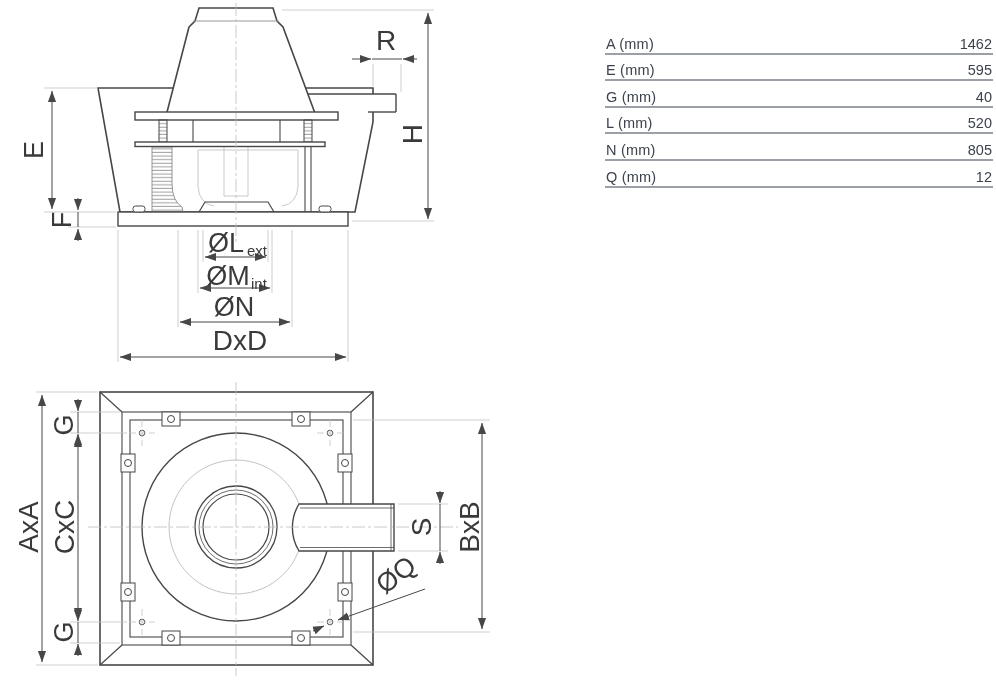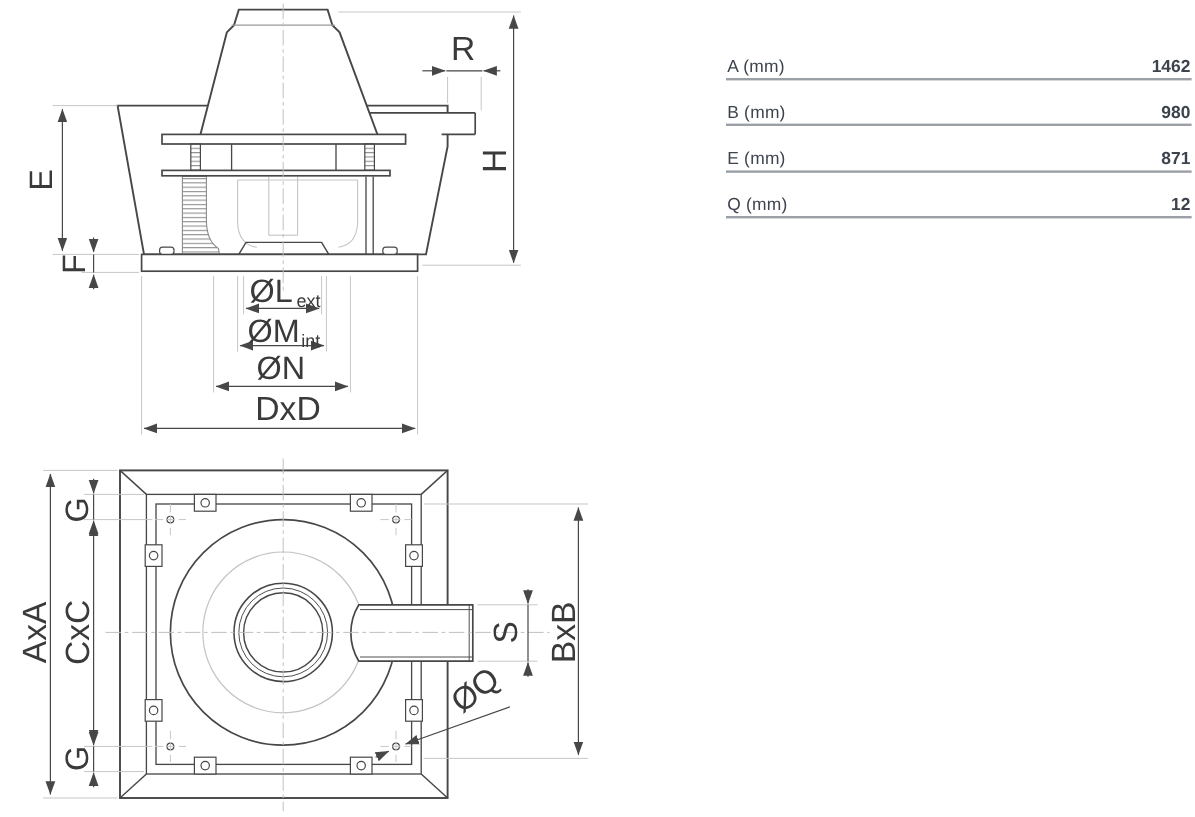--- a/index.html
+++ b/index.html
@@ -3,23 +3,23 @@
 <meta charset="utf-8">
 <style>
   html,body{margin:0;padding:0;background:#fff;}
   #stage{position:relative;width:996px;height:681px;background:#ffffff;overflow:hidden;
          font-family:"Liberation Sans",sans-serif;}
   #drawing{position:absolute;left:0;top:0;}
   
   #dim-table{position:absolute;left:605px;top:28px;width:388px;}
   .dim-row{display:flex;justify-content:space-between;align-items:flex-end;
            height:23.6px;border-bottom:2.6px solid #9aa0a6;
-           font-size:14.5px;color:#3d434d;padding:0 1px 1px 1px;margin-top:12px;}
+           font-size:14.5px;color:#3d434d;padding:0 1px 1px 1px;}
   .dim-row .lbl{letter-spacing:0.2px;}
-  .dim-row .val{text-align:left;font-weight:bold;}
+  .dim-row .val{text-align:left;}
   
   text{font-family:"Liberation Sans",sans-serif;fill:#3a3a3a;}
   .big{font-size:27px;}
   .big2{font-size:28px;}
   .sub{font-size:15px;}
 </style>
 </head>
 <body>
 
 <div id="stage">
@@ -230,26 +230,34 @@
       </g>
     </g>
   </svg>
 
   <div id="dim-table">
     <div class="dim-row">
       <span class="lbl">A (mm)</span>
       <span class="val">1462</span>
     </div>
     <div class="dim-row">
-      <span class="lbl">B (mm)</span>
-      <span class="val">980</span>
-    </div>
-    <div class="dim-row">
       <span class="lbl">E (mm)</span>
-      <span class="val">871</span>
+      <span class="val">595</span>
+    </div>
+    <div class="dim-row">
+      <span class="lbl">G (mm)</span>
+      <span class="val">40</span>
+    </div>
+    <div class="dim-row">
+      <span class="lbl">L (mm)</span>
+      <span class="val">520</span>
+    </div>
+    <div class="dim-row">
+      <span class="lbl">N (mm)</span>
+      <span class="val">805</span>
     </div>
     <div class="dim-row">
       <span class="lbl">Q (mm)</span>
       <span class="val">12</span>
     </div>
   </div>
 
 </div>
 
 </body></html>

